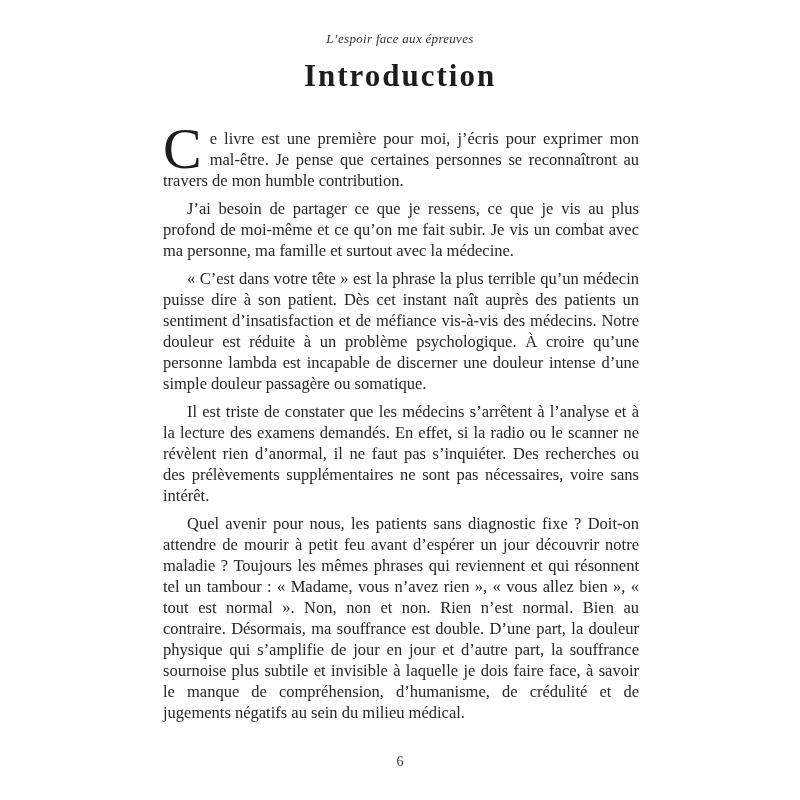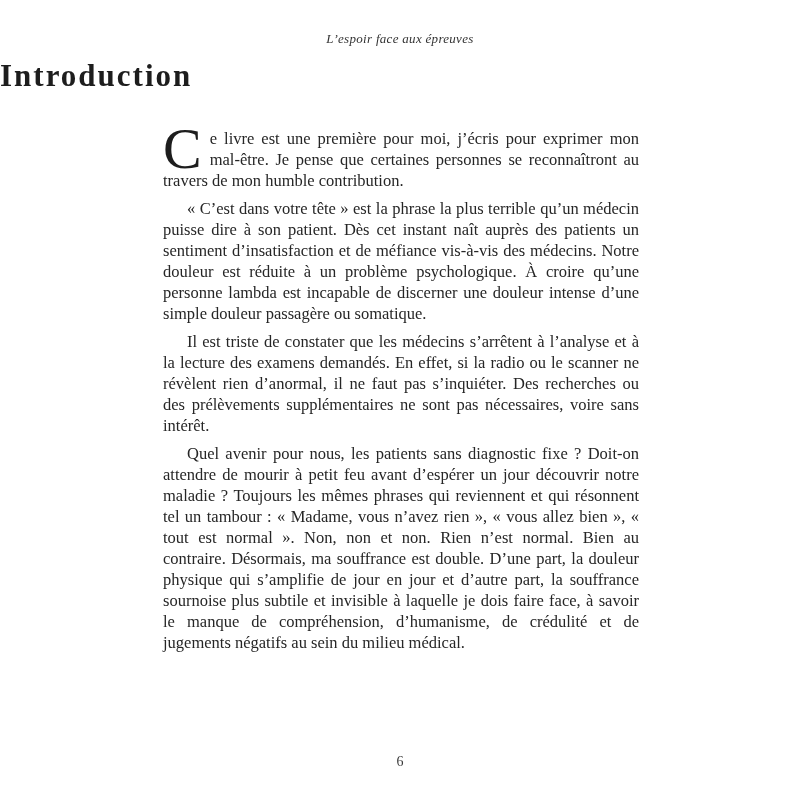--- a/index.html
+++ b/index.html
@@ -23,20 +23,21 @@
     font-size: 13px;
     color: #333333;
     letter-spacing: 0.3px;
   }
   .chapter-title {
     position: absolute;
     top: 58px;
     left: 0;
     width: 100%;
     margin: 0;
+    text-align: center;
     font-size: 31px;
     font-weight: bold;
     letter-spacing: 2px;
     color: #1d1d1d;
   }
   .text-block {
     position: absolute;
     top: 128px;
     left: 163px;
     width: 476px;
@@ -75,20 +76,21 @@
 
 <div class="page">
 
   <div class="running-head">L’espoir face aux épreuves</div>
 
   <h1 class="chapter-title">Introduction</h1>
 
   <div class="text-block">
     <p class="first-paragraph"><span class="dropcap">C</span><span>e livre est une première pour moi, j’écris pour exprimer mon mal-être. Je pense que certaines personnes se reconnaîtront au travers de mon humble contribution.</span></p>
 
+    <p>J’ai besoin de partager ce que je ressens, ce que je vis au plus profond de moi-même et ce qu’on me fait subir. Je vis un combat avec ma personne, ma famille et surtout avec la médecine.</p>
 
     <p>« C’est dans votre tête » est la phrase la plus terrible qu’un médecin puisse dire à son patient. Dès cet instant naît auprès des patients un sentiment d’insatisfaction et de méfiance vis-à-vis des médecins. Notre douleur est réduite à un problème psychologique. À croire qu’une personne lambda est incapable de discerner une douleur intense d’une simple douleur passagère ou somatique.</p>
 
 
     <p>Il est triste de constater que les médecins s’arrêtent à l’analyse et à la lecture des examens demandés. En effet, si la radio ou le scanner ne révèlent rien d’anormal, il ne faut pas s’inquiéter. Des recherches ou des prélèvements supplémentaires ne sont pas nécessaires, voire sans intérêt.</p>
 
     <p>Quel avenir pour nous, les patients sans diagnostic fixe ? Doit-on attendre de mourir à petit feu avant d’espérer un jour découvrir notre maladie ? Toujours les mêmes phrases qui reviennent et qui résonnent tel un tambour : « Madame, vous n’avez rien », « vous allez bien », « tout est normal ». Non, non et non. Rien n’est normal. Bien au contraire. Désormais, ma souffrance est double. D’une part, la douleur physique qui s’amplifie de jour en jour et d’autre part, la souffrance sournoise plus subtile et invisible à laquelle je dois faire face, à savoir le manque de compréhension, d’humanisme, de crédulité et de jugements négatifs au sein du milieu médical.</p>
   </div>
 
   <div class="page-number">6</div>

